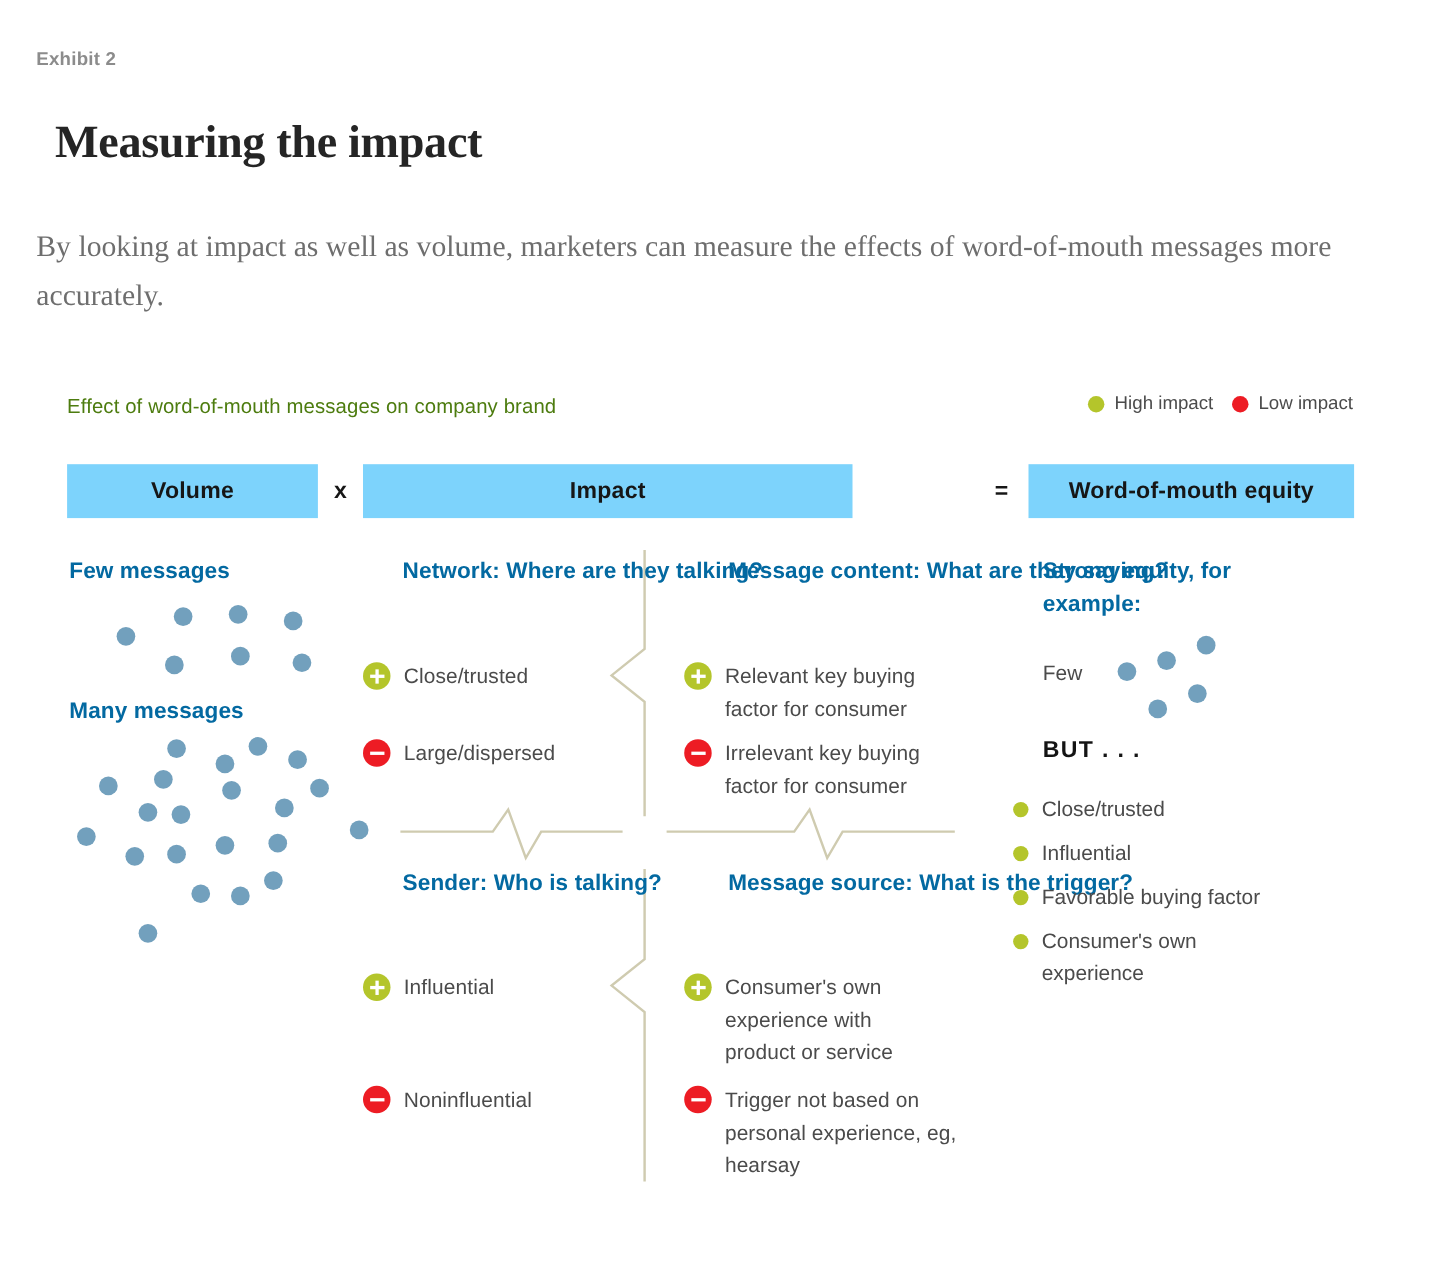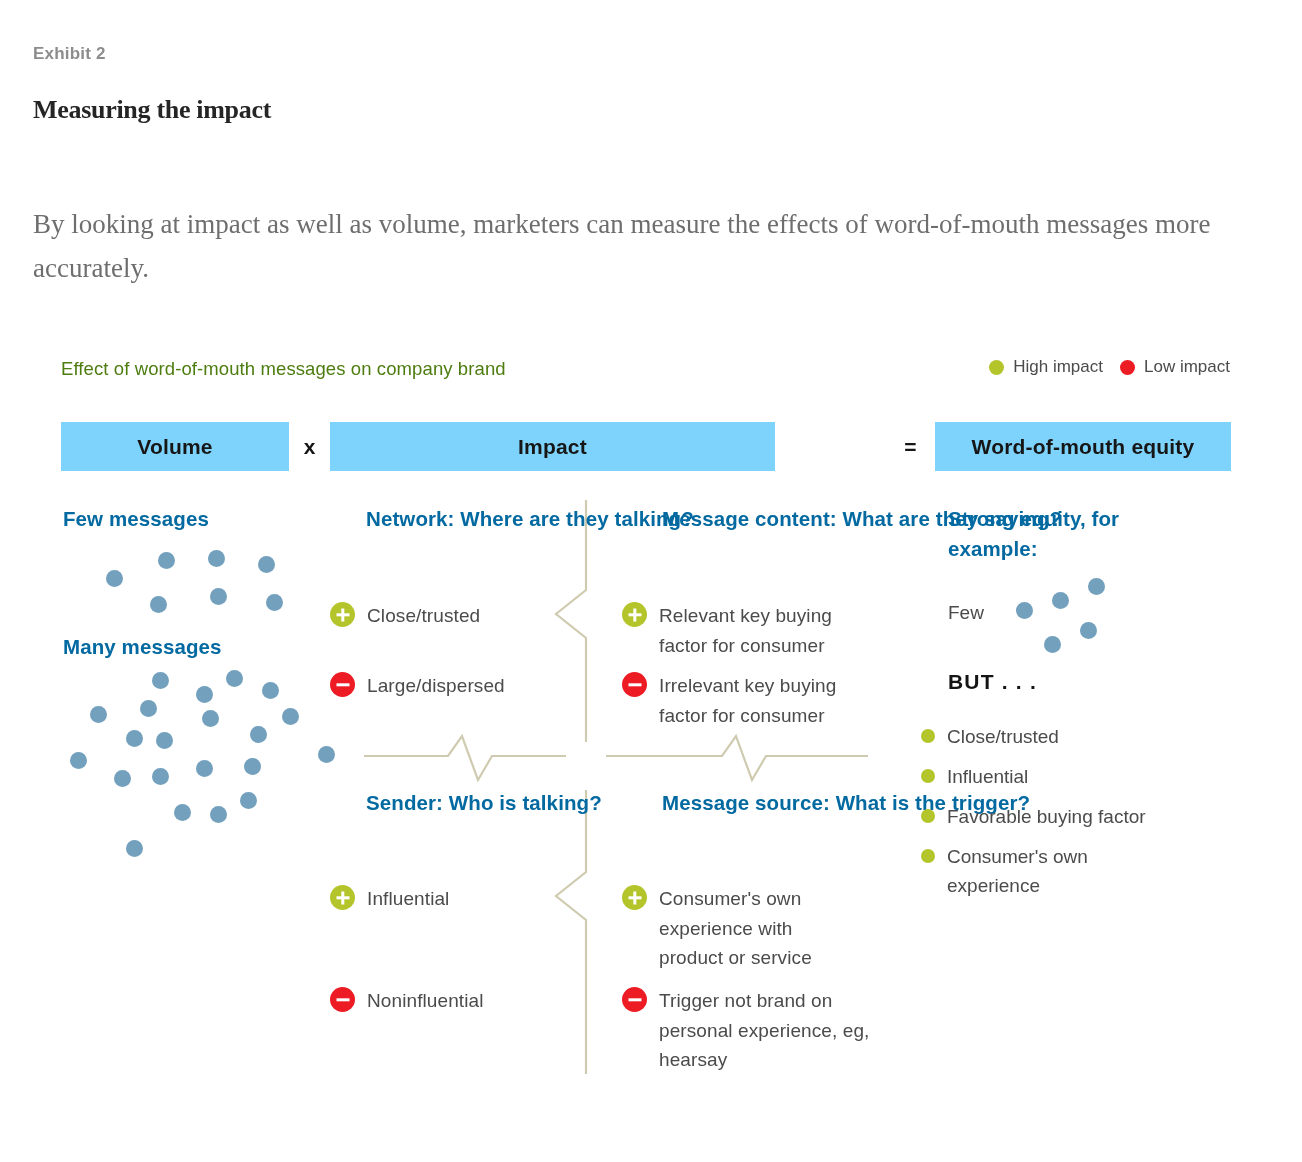--- a/index.html
+++ b/index.html
@@ -15,23 +15,23 @@
   }
 
   
   .exhibit-label {
     position: absolute; left: 33px; top: 44px;
     font-family: "Liberation Sans", sans-serif;
     font-size: 17px; font-weight: bold;
     color: #8c8c8c; letter-spacing: .2px;
   }
   .page-title {
-    position: absolute; left: 33px; top: 78px;
+    position: absolute; left: 50px; top: 78px;
     font-family: "Liberation Serif", serif;
-    font-size: 26px; font-weight: bold;
+    font-size: 42px; font-weight: bold;
     color: #252525; letter-spacing: -.3px;
   }
   .page-subtitle {
     position: absolute; left: 33px; top: 175px;
     width: 1180px;
     font-family: "Liberation Serif", serif;
     font-size: 27px; line-height: 44px;
     color: #6e6e6e;
   }
 
@@ -258,21 +258,21 @@
 What is
 the trigger?</div>
   <div class="imp-item" style="left:622px; top:884px; width:280px;">
     <span class="pm-badge plus"></span>
     <span class="imp-text">Consumer's own
 experience with
 product or service</span>
   </div>
   <div class="imp-item" style="left:622px; top:986px; width:290px;">
     <span class="pm-badge minus"></span>
-    <span class="imp-text">Trigger not brand on
+    <span class="imp-text">Trigger not based on
 personal experience, eg,
 hearsay</span>
   </div>
 
   <div class="col-head eq-head" style="white-space:pre-line;">Strong equity, for
 example:</div>
 
   <div class="eq-few-label">Few</div>
 
   <div class="dotfield" style="left:1010px; top:578px; width:120px; height:70px;">

